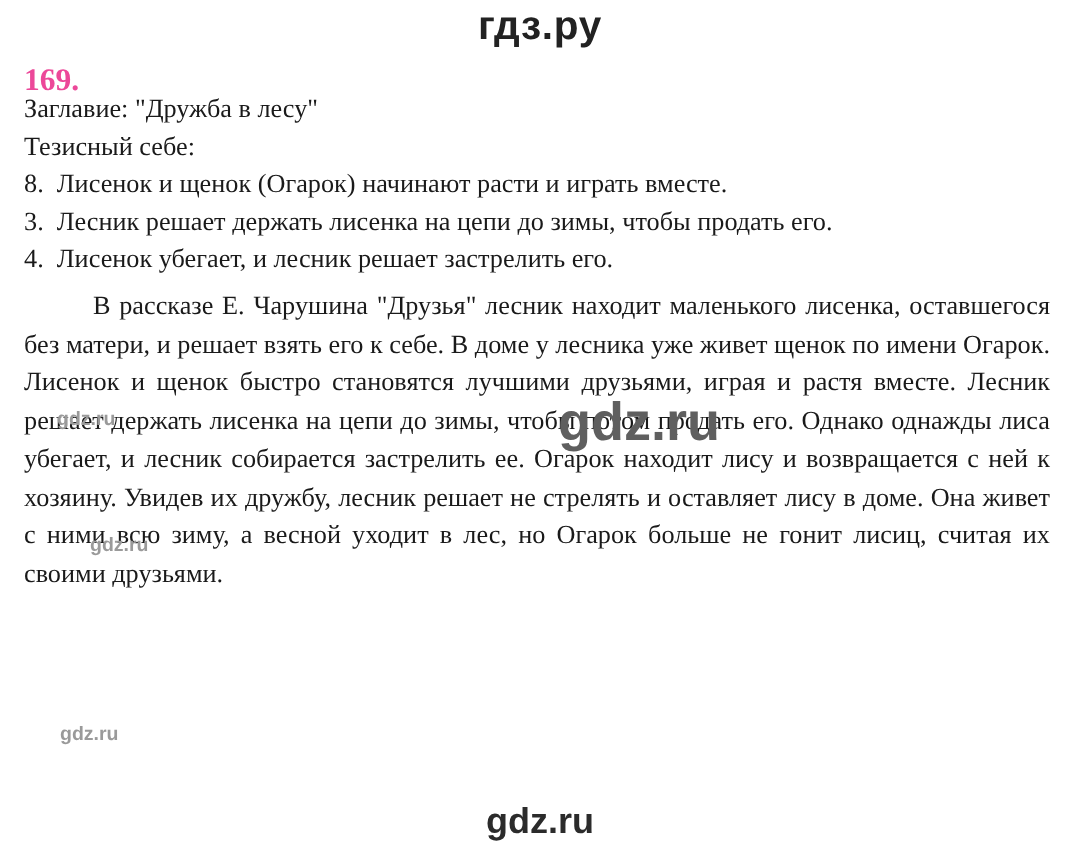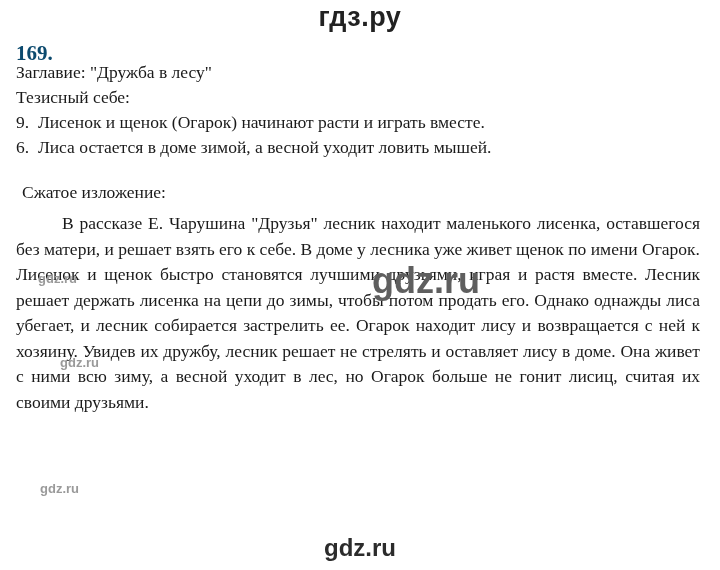--- a/index.html
+++ b/index.html
@@ -46,21 +46,21 @@
     color: #2b2b2b;
   }
   
   .ex-number {
     position: absolute;
     top: 41px;
     left: 16px;
     font-family: "Liberation Serif", serif;
     font-size: 21px;
     font-weight: bold;
-    color: #0c4a6e;
+    color: #ec4899;
   }
   
   .content {
     position: absolute;
     top: 60px;
     left: 16px;
     width: 690px;
     font-size: 17.5px;
     line-height: 25px;
   }
@@ -107,24 +107,24 @@
 
 <div class="page">
 
   <div class="top-logo">гдз.ру</div>
 
   <div class="ex-number">169.</div>
 
   <div class="content">
     <div class="line">Заглавие: "Дружба в лесу"</div>
     <div class="line">Тезисный себе:</div>
-    <div class="line">9.  Лисенок и щенок (Огарок) начинают расти и играть вместе.</div>
-    <div class="line">6.  Лиса остается в доме зимой, а весной уходит ловить мышей.</div>
+    <div class="line">8.  Лисенок и щенок (Огарок) начинают расти и играть вместе.</div>
+    <div class="line">3.  Лесник решает держать лисенка на цепи до зимы, чтобы продать его.</div>
+    <div class="line">4.  Лисенок убегает, и лесник решает застрелить его.</div>
 
-    <div class="section-label">Сжатое изложение:</div>
 
     <div class="essay">В рассказе Е. Чарушина "Друзья" лесник находит маленького лисенка, оставшегося без матери, и решает взять его к себе. В доме у лесника уже живет щенок по имени Огарок. Лисенок и щенок быстро становятся лучшими друзьями, играя и растя вместе. Лесник решает держать лисенка на цепи до зимы, чтобы потом продать его. Однако однажды лиса убегает, и лесник собирается застрелить ее. Огарок находит лису и возвращается с ней к хозяину. Увидев их дружбу, лесник решает не стрелять и оставляет лису в доме. Она живет с ними всю зиму, а весной уходит в лес, но Огарок больше не гонит лисиц, считая их своими друзьями.</div>
   </div>
 
   <div class="wm wm-small wm1">gdz.ru</div>
   <div class="wm wm-big wm2">gdz.ru</div>
   <div class="wm wm-small wm3">gdz.ru</div>
   <div class="wm wm-small wm4">gdz.ru</div>
 
   <div class="bottom-logo">gdz.ru</div>

